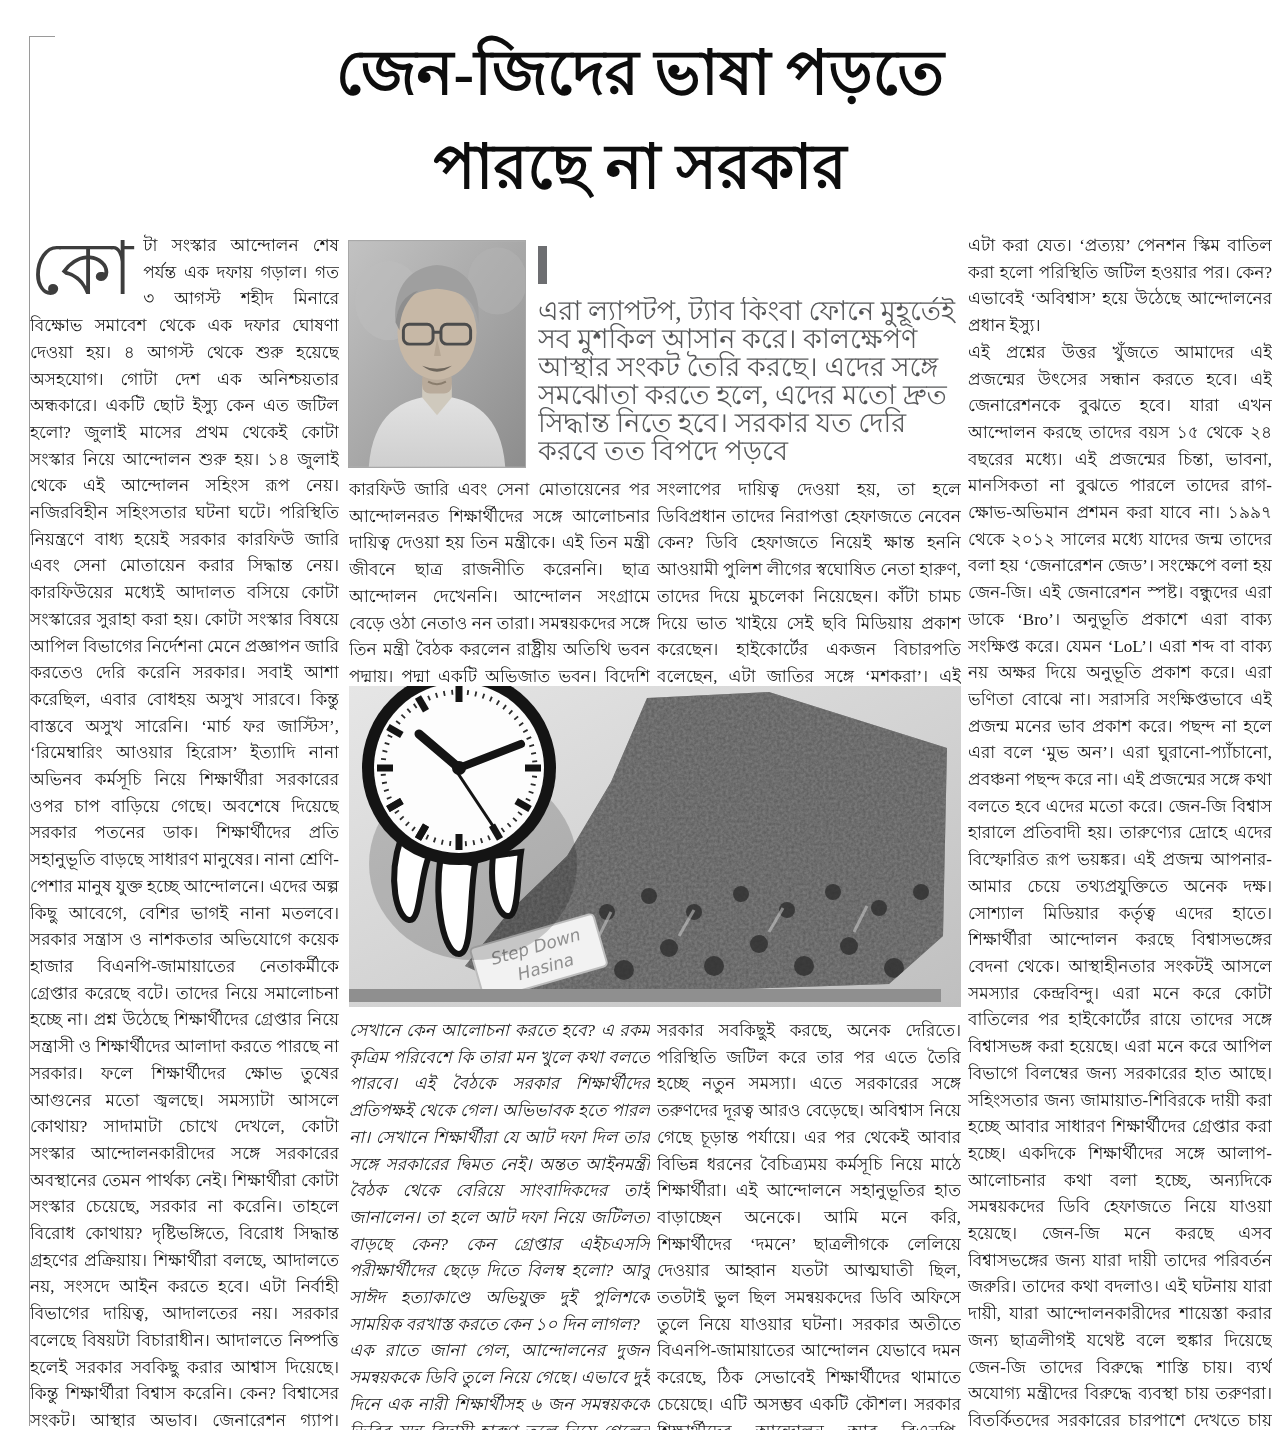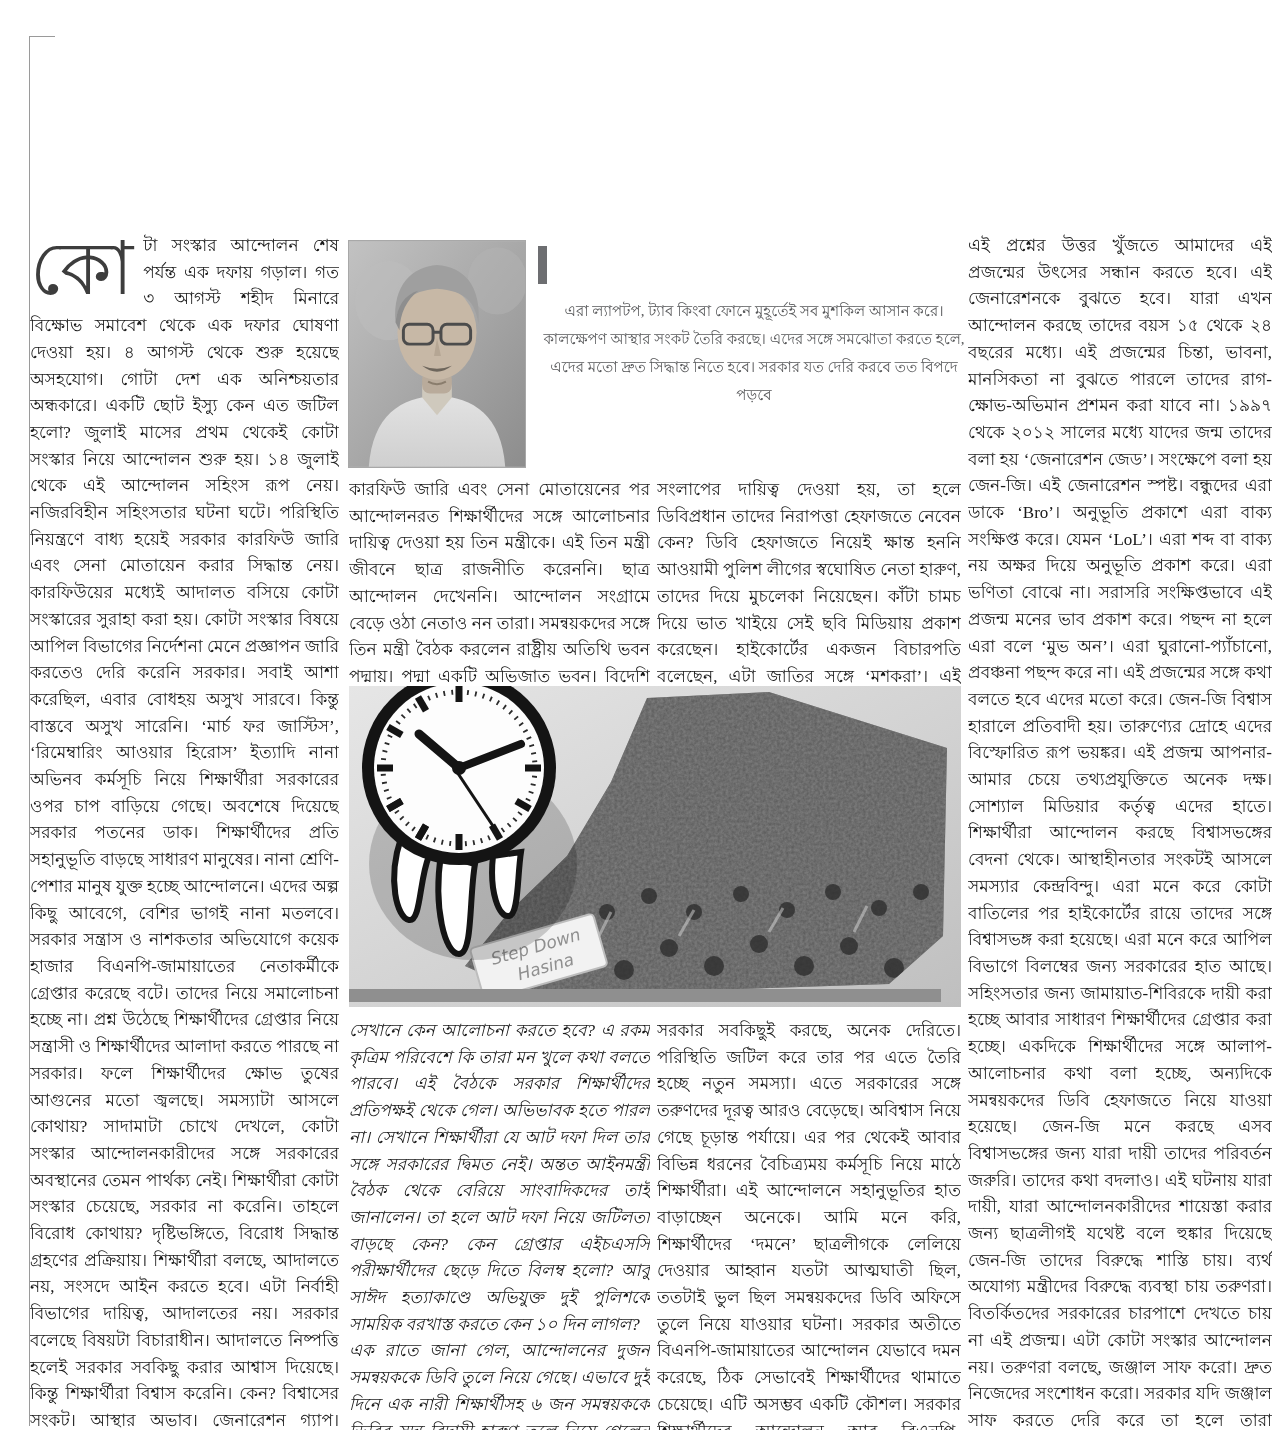--- a/index.html
+++ b/index.html
@@ -16,22 +16,22 @@
   
   .photo{left:348px;top:240px;width:178px;height:228px;border:1px solid #a8a8a8;
          box-sizing:border-box;background:#b5b5b5;}
   .photo svg{display:block;width:100%;height:100%;}
   
   .byline{left:538px;top:246px;width:430px;display:flex;align-items:center;}
   .byline-bar{width:9px;height:38px;background:#6d6e71;margin-right:13px;}
   .byline-text{font-size:30px;font-weight:700;color:#111;}
   
   .standfirst{left:538px;top:297px;width:432px;height:170px;overflow:hidden;
-              font-size:15px;line-height:28px;color:#57585a;font-weight:500;
-              text-align:center;}
+              font-size:27px;line-height:28px;color:#57585a;font-weight:500;
+              text-align:left;}
   
   .col{font-size:17px;line-height:26.7px;text-align:justify;color:#191919;
        overflow:hidden;}
   .col p{margin:0;}
   .dropcap{float:left;font-size:74px;line-height:64px;padding:4px 10px 0 0;
            color:#3d3d3d;font-weight:400;}
   .col1{left:30px;top:233px;width:309px;height:1196px;}
   .col2a{left:349px;top:477px;width:301px;height:207px;}
   .col3a{left:657px;top:477px;width:304px;height:207px;}
   .artimg{left:349px;top:686px;width:612px;height:321px;}
@@ -40,21 +40,22 @@
   .col3b{left:657px;top:1018px;width:304px;height:412px;}
   .col4{left:968px;top:233px;width:304px;height:1197px;}
 </style>
 </head>
 <body>
 
 <div class="abs rule-v"></div>
 <div class="abs rule-h"></div>
 
 <h1 class="abs headline" style="margin:0;">
-  <br>
+  <span>জেন-জিদের ভাষা পড়তে</span><br>
+  <span>পারছে না সরকার</span>
 </h1>
 
 <div class="abs photo">
   <svg viewBox="0 0 178 228">
     <defs>
       <linearGradient id="pbg" x1="0" y1="0" x2="1" y2="1">
         <stop offset="0" stop-color="#c2c2c2"></stop>
           <stop offset="0.5" stop-color="#a8a8a8"></stop>
           <stop offset="1" stop-color="#8d8d8d"></stop>
       </linearGradient>
@@ -198,15 +199,16 @@
 <div class="abs col col2b">
   <p>সেখানে কেন আলোচনা করতে হবে? এ রকম কৃত্রিম পরিবেশে কি তারা মন খুলে কথা বলতে পারবে। এই বৈঠকে সরকার শিক্ষার্থীদের প্রতিপক্ষই থেকে গেল। অভিভাবক হতে পারল না। সেখানে শিক্ষার্থীরা যে আট দফা দিল তার সঙ্গে সরকারের দ্বিমত নেই। অন্তত আইনমন্ত্রী বৈঠক থেকে বেরিয়ে সাংবাদিকদের তাই জানালেন। তা হলে আট দফা নিয়ে জটিলতা বাড়ছে কেন? কেন গ্রেপ্তার এইচএসসি পরীক্ষার্থীদের ছেড়ে দিতে বিলম্ব হলো? আবু সাঈদ হত্যাকাণ্ডে অভিযুক্ত দুই পুলিশকে সাময়িক বরখাস্ত করতে কেন ১০ দিন লাগল?</p>
   <p>এক রাতে জানা গেল, আন্দোলনের দুজন সমন্বয়ককে ডিবি তুলে নিয়ে গেছে। এভাবে দুই দিনে এক নারী শিক্ষার্থীসহ ৬ জন সমন্বয়ককে ডিবির সদ্য বিদায়ী হারুণ তুলে নিয়ে গেলেন তার দপ্তরে। কী অদ্ভুত যুক্তি দেখানো হলো। নিরাপত্তার জন্য নাকি তাদের ডিবি হেফাজতে নিয়ে যাওয়া হয়েছে। এর চেয়ে উদ্ভট, আজগুবি, বানোয়াট যুক্তি আর কী হতে পারে! সরকারের কিছু লোক এমন কিছু কাণ্ড করছেন যা শিক্ষার্থীদের আন্দোলনকেই কেবল উসকে দিচ্ছে না, সরকারকেও বিব্রতকর এক পরিস্থিতির মধ্যে ফেলছে। তিন মন্ত্রীকে যদি শিক্ষার্থীদের সঙ্গে</p>
 </div>
 
 <div class="abs col col3b">
   <p>সরকার সবকিছুই করছে, অনেক দেরিতে। পরিস্থিতি জটিল করে তার পর এতে তৈরি হচ্ছে নতুন সমস্যা। এতে সরকারের সঙ্গে তরুণদের দূরত্ব আরও বেড়েছে। অবিশ্বাস নিয়ে গেছে চূড়ান্ত পর্যায়ে। এর পর থেকেই আবার বিভিন্ন ধরনের বৈচিত্র্যময় কর্মসূচি নিয়ে মাঠে শিক্ষার্থীরা। এই আন্দোলনে সহানুভূতির হাত বাড়াচ্ছেন অনেকে। আমি মনে করি, শিক্ষার্থীদের ‘দমনে’ ছাত্রলীগকে লেলিয়ে দেওয়ার আহ্বান যতটা আত্মঘাতী ছিল, ততটাই ভুল ছিল সমন্বয়কদের ডিবি অফিসে তুলে নিয়ে যাওয়ার ঘটনা। সরকার অতীতে বিএনপি-জামায়াতের আন্দোলন যেভাবে দমন করেছে, ঠিক সেভাবেই শিক্ষার্থীদের থামাতে চেয়েছে। এটি অসম্ভব একটি কৌশল। সরকার শিক্ষার্থীদের আন্দোলন আর বিএনপি-জামায়াতের সহিংসতার ষড়যন্ত্রকে আলাদা করতে পারছে না। দুটি বিষয়কে একাকার করে ফেলছে। কেন এটা হচ্ছে? শিক্ষার্থীদের আন্দোলন নিয়ে শুরু থেকেই সরকার ভুল পথে হাঁটছে। প্রথম থেকেই একটা অবিশ্বাসের দেয়াল তৈরি করেছে, নিজেদের অজান্তেই। ৩ আগস্ট পেশাজীবী সমন্বয় পরিষদের বৈঠকে প্রধানমন্ত্রী শিক্ষার্থীদের সঙ্গে আলোচনার আহ্বান জানালেন। অথচ বহু আগেই</p>
 </div>
 
 <div class="abs col col4">
+  <p>এটা করা যেত। ‘প্রত্যয়’ পেনশন স্কিম বাতিল করা হলো পরিস্থিতি জটিল হওয়ার পর। কেন? এভাবেই ‘অবিশ্বাস’ হয়ে উঠেছে আন্দোলনের প্রধান ইস্যু।</p>
   <p>এই প্রশ্নের উত্তর খুঁজতে আমাদের এই প্রজন্মের উৎসের সন্ধান করতে হবে। এই জেনারেশনকে বুঝতে হবে। যারা এখন আন্দোলন করছে তাদের বয়স ১৫ থেকে ২৪ বছরের মধ্যে। এই প্রজন্মের চিন্তা, ভাবনা, মানসিকতা না বুঝতে পারলে তাদের রাগ-ক্ষোভ-অভিমান প্রশমন করা যাবে না। ১৯৯৭ থেকে ২০১২ সালের মধ্যে যাদের জন্ম তাদের বলা হয় ‘জেনারেশন জেড’। সংক্ষেপে বলা হয় জেন-জি। এই জেনারেশন স্পষ্ট। বন্ধুদের এরা ডাকে ‘Bro’। অনুভূতি প্রকাশে এরা বাক্য সংক্ষিপ্ত করে। যেমন ‘LoL’। এরা শব্দ বা বাক্য নয় অক্ষর দিয়ে অনুভূতি প্রকাশ করে। এরা ভণিতা বোঝে না। সরাসরি সংক্ষিপ্তভাবে এই প্রজন্ম মনের ভাব প্রকাশ করে। পছন্দ না হলে এরা বলে ‘মুভ অন’। এরা ঘুরানো-প্যাঁচানো, প্রবঞ্চনা পছন্দ করে না। এই প্রজন্মের সঙ্গে কথা বলতে হবে এদের মতো করে। জেন-জি বিশ্বাস হারালে প্রতিবাদী হয়। তারুণ্যের দ্রোহে এদের বিস্ফোরিত রূপ ভয়ঙ্কর। এই প্রজন্ম আপনার-আমার চেয়ে তথ্যপ্রযুক্তিতে অনেক দক্ষ। সোশ্যাল মিডিয়ার কর্তৃত্ব এদের হাতে। শিক্ষার্থীরা আন্দোলন করছে বিশ্বাসভঙ্গের বেদনা থেকে। আস্থাহীনতার সংকটই আসলে সমস্যার কেন্দ্রবিন্দু। এরা মনে করে কোটা বাতিলের পর হাইকোর্টের রায়ে তাদের সঙ্গে বিশ্বাসভঙ্গ করা হয়েছে। এরা মনে করে আপিল বিভাগে বিলম্বের জন্য সরকারের হাত আছে। সহিংসতার জন্য জামায়াত-শিবিরকে দায়ী করা হচ্ছে আবার সাধারণ শিক্ষার্থীদের গ্রেপ্তার করা হচ্ছে। একদিকে শিক্ষার্থীদের সঙ্গে আলাপ-আলোচনার কথা বলা হচ্ছে, অন্যদিকে সমন্বয়কদের ডিবি হেফাজতে নিয়ে যাওয়া হয়েছে। জেন-জি মনে করছে এসব বিশ্বাসভঙ্গের জন্য যারা দায়ী তাদের পরিবর্তন জরুরি। তাদের কথা বদলাও। এই ঘটনায় যারা দায়ী, যারা আন্দোলনকারীদের শায়েস্তা করার জন্য ছাত্রলীগই যথেষ্ট বলে হুঙ্কার দিয়েছে জেন-জি তাদের বিরুদ্ধে শাস্তি চায়। ব্যর্থ অযোগ্য মন্ত্রীদের বিরুদ্ধে ব্যবস্থা চায় তরুণরা। বিতর্কিতদের সরকারের চারপাশে দেখতে চায় না এই প্রজন্ম। এটা কোটা সংস্কার আন্দোলন নয়। তরুণরা বলছে, জঞ্জাল সাফ করো। দ্রুত নিজেদের সংশোধন করো। সরকার যদি জঞ্জাল সাফ করতে দেরি করে তা হলে তারা পরিবর্তনের ডাক দেবে। কিন্তু সমস্যা হচ্ছে সরকার জেন-জিদের ভাষা পড়তে পারছে না। কোটা আন্দোলনে ভর করে বিএনপি-জামায়াতের নাশকতা আসলে উপসর্গ। বিভিন্ন সাংস্কৃতিককর্মী বা আইনজীবীদের প্রতিবাদ শুধু লক্ষণমাত্র। শিক্ষকদের প্রতিবাদ এই আন্দোলনের প্রতিক্রিয়া। আসল সমস্যা হলো, একটি প্রজন্ম সরকারের কাছে সোজাসাপ্টা আচরণ চাইছে। বিশ্বাস-অবিশ্বাসের আলো-আঁধারী খেলা তারা চায় না। সরকার যা বলবে তা যেন দ্রুত করে। কারণ এরা ল্যাপটপ, ট্যাব কিংবা ফোনে মুহূর্তেই সব মুশকিল আসান করে। কালক্ষেপণ আস্থার সংকট তৈরি করছে। এদের সঙ্গে সমঝোতা করতে হলে, এদের মতো দ্রুত সিদ্ধান্ত নিতে হবে। সরকার যত দেরি করবে তত বিপদে পড়বে। এখন সরকারকে দ্রুত এবং সঠিক সিদ্ধান্ত নিতে হবে। মনে রাখতে হবে এই সরকারের শেখ হাসিনা ছাড়া কেউ অপরিহার্য নয়। কয়েকজন মন্ত্রীকে বাদ দিলে সরকারের ইমেজ সংকট হবে না। কিন্তু এই তরুণদের ভাষা পড়তে না পারলে হবে সর্বনাশ।</p>
 
 </div>
 
 </body></html>

